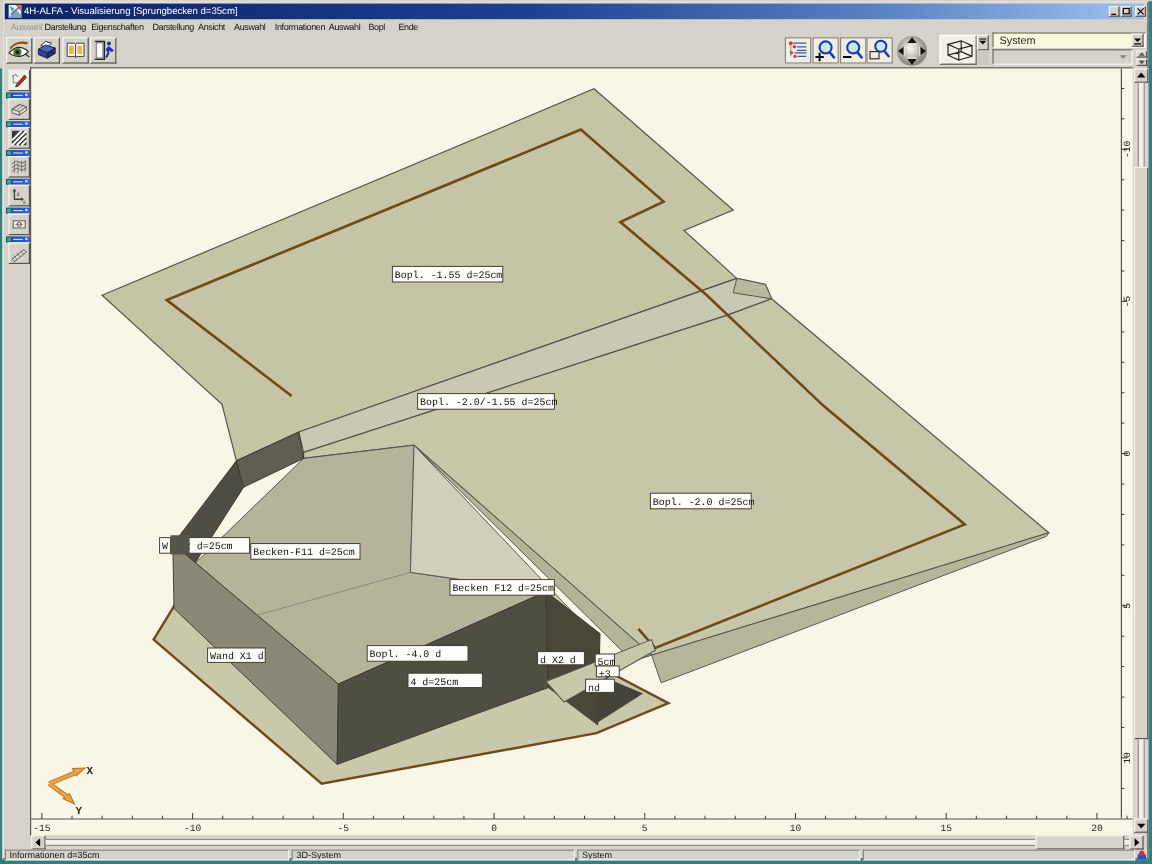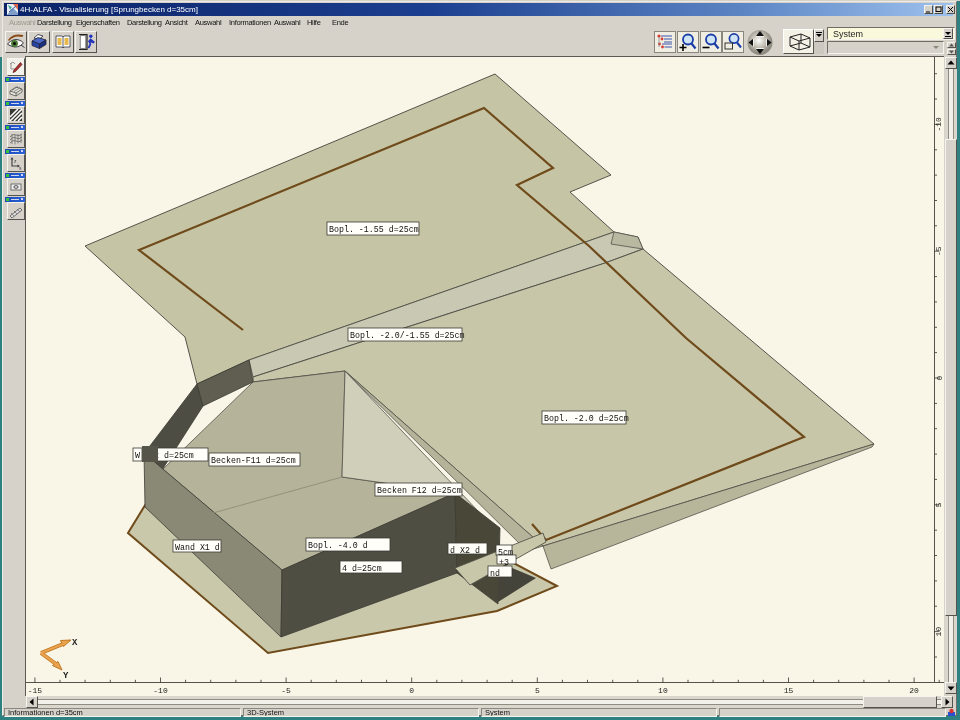--- a/index.html
+++ b/index.html
@@ -49,21 +49,21 @@
     </svg>
   </div>
 <span class="a mi" style="left:9px;color:#9b978d">Auswahl</span>
 <span class="a mi" style="left:37px">Darstellung</span>
 <span class="a mi" style="left:76px">Eigenschaften</span>
 <span class="a mi" style="left:127px">Darstellung</span>
 <span class="a mi" style="left:165px">Ansicht</span>
 <span class="a mi" style="left:195px">Auswahl</span>
 <span class="a mi" style="left:229px">Informationen</span>
 <span class="a mi" style="left:274px">Auswahl</span>
-<span class="a mi" style="left:307px">Hilfe</span>
+<span class="a mi" style="left:307px">Bopl</span>
 <span class="a mi" style="left:332px">Ende</span>
 <div class="a tbtn" style="left:5px">
     <svg width="20" height="20" viewBox="0 0 20 20">
       <path d="M2 8 Q7 1 17 3 Q18 4 16 5 Q8 3 3 9 Z" fill="#8a4a1a"></path>
       <path d="M1.5 12 Q7 6 13 8 Q16 9 17.5 11 Q12 17 5 14 Q2.5 13 1.5 12 Z" fill="#fdfdf8" stroke="#223" stroke-width="0.9"></path>
       <circle cx="8.5" cy="11.5" r="3.4" fill="#4a7a35"></circle>
       <circle cx="8.5" cy="11.5" r="1.5" fill="#0a0a0a"></circle>
       <path d="M15 13 L18.5 15.5" stroke="#223" stroke-width="0.9"></path>
     </svg>
   </div>

